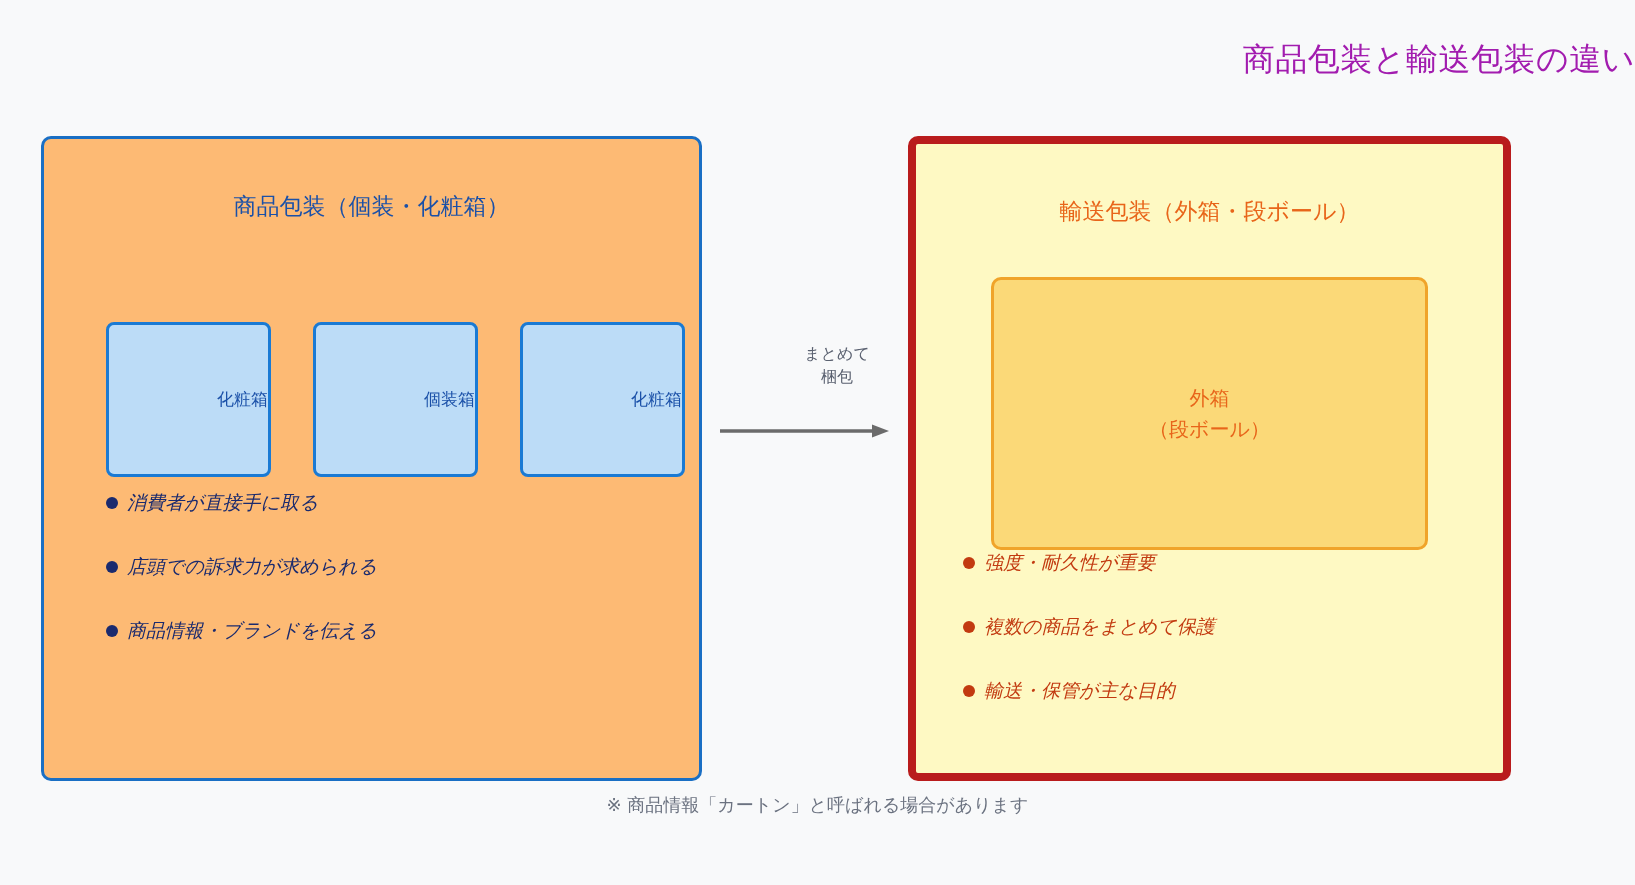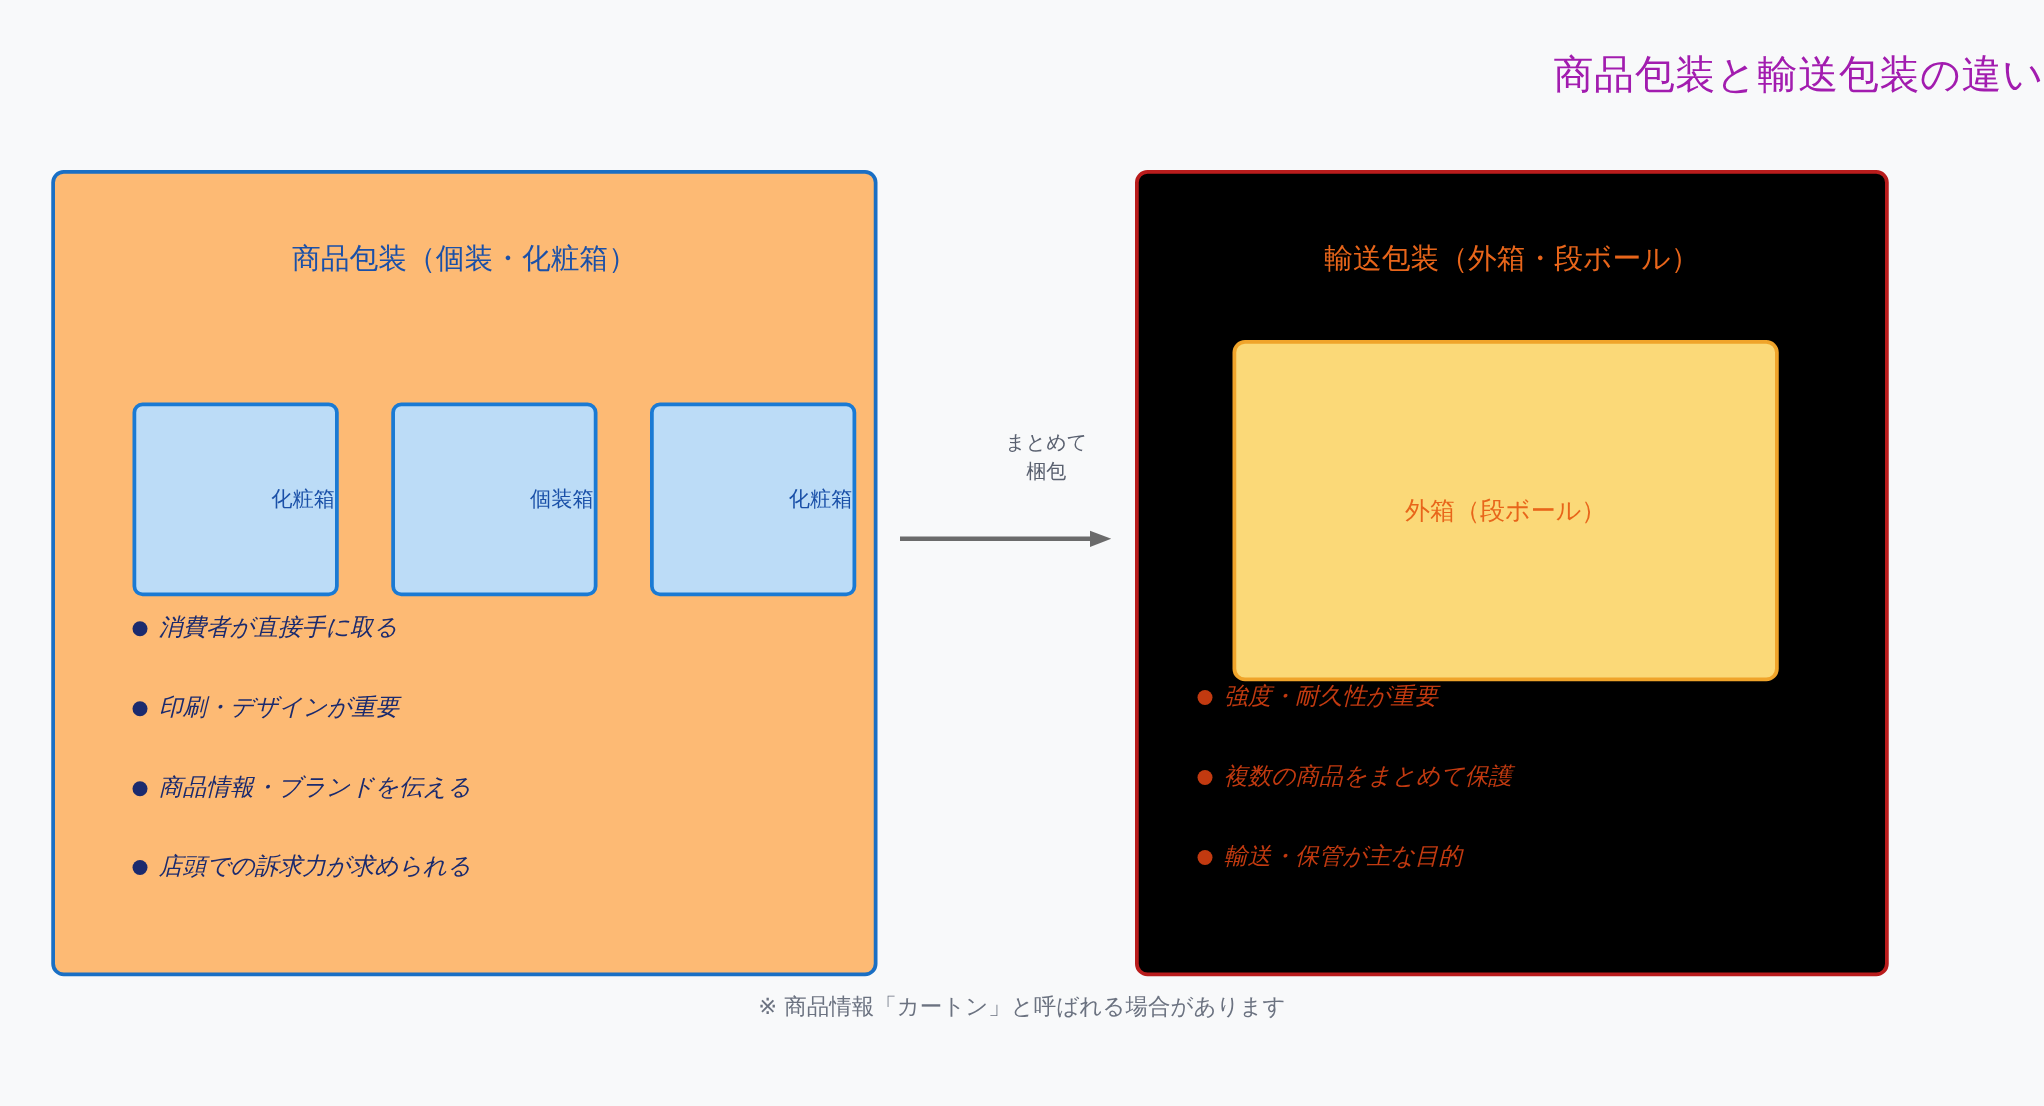--- a/index.html
+++ b/index.html
@@ -45,22 +45,22 @@
     width: 661px;
     height: 645px;
     background: #fdba74;
     border: 3px solid #1a6fc4;
   }
   .panel-right {
     left: 908px;
     top: 136px;
     width: 603px;
     height: 645px;
-    background: #000000;
-    border: 3px solid #b91c1c;
+    background: #fef9c3;
+    border: 8px solid #b91c1c;
   }
 
   .panel-heading {
     position: absolute;
     top: 52px;
     left: 0;
     width: 100%;
     text-align: center;
     font-size: 23px;
     font-weight: 500;
@@ -131,20 +131,21 @@
     position: absolute;
     left: 75px;
     top: 133px;
     width: 437px;
     height: 273px;
     box-sizing: border-box;
     background: #fbd978;
     border: 3px solid #f0a42a;
     border-radius: 10px;
     display: flex;
+    flex-direction: column;
     align-items: center;
     justify-content: center;
     color: #e8651a;
     font-size: 20px;
     line-height: 1.55;
   }
 
   
   .arrow-zone {
     position: absolute;
@@ -206,29 +207,25 @@
       </div>
     </div>
 
     <div class="bullet-list">
       <div class="bullet-item">
         <span class="bullet-dot"></span>
         <span>消費者が直接手に取る</span>
       </div>
       <div class="bullet-item">
         <span class="bullet-dot"></span>
-        <span>印刷・デザインが重要</span>
+        <span>店頭での訴求力が求められる</span>
       </div>
       <div class="bullet-item">
         <span class="bullet-dot"></span>
         <span>商品情報・ブランドを伝える</span>
-      </div>
-      <div class="bullet-item">
-        <span class="bullet-dot"></span>
-        <span>店頭での訴求力が求められる</span>
       </div>
     </div>
 
   </div>
 
   <div class="arrow-zone">
     <div class="arrow-label">
       <div>まとめて</div>
       <div>梱包</div>
     </div>

